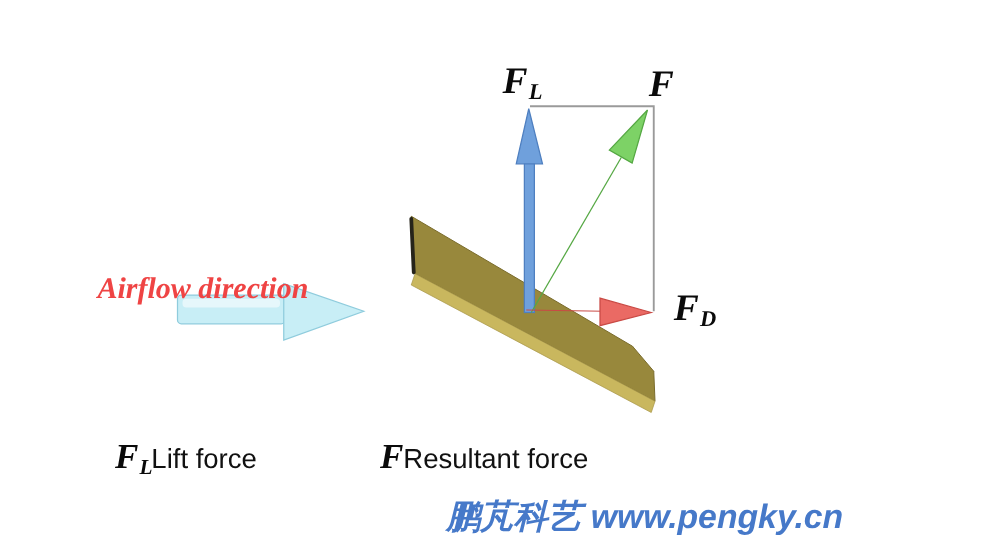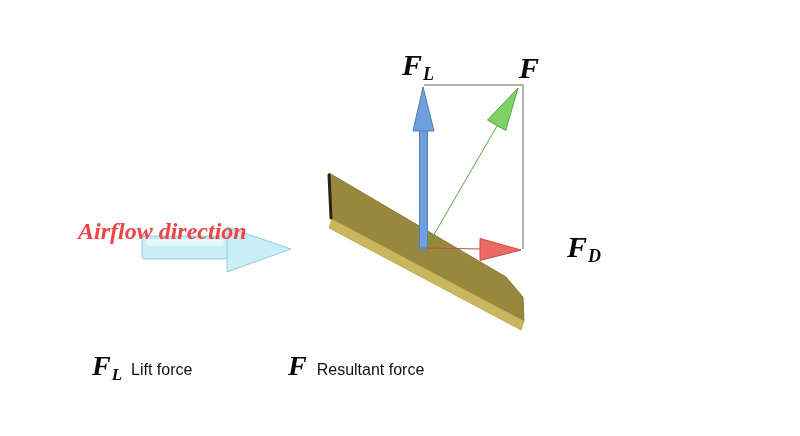--- a/index.html
+++ b/index.html
@@ -40,21 +40,21 @@
     font-size:18px;line-height:1;
     position:relative;top:5px;left:1px;
   }
   .legend-item{
     position:absolute;top:352px;white-space:nowrap;color:#0a0a0a;
   }
   .legend-item .sym{font-size:28px;}
   .legend-item .sub{font-size:17px;}
   .legend-text{
     font-family:"Liberation Sans",sans-serif;
-    font-size:16px;color:#111111;margin-left:10px;
+    font-size:22px;color:#111111;margin-left:0;
   }
   .watermark{
     position:absolute;left:357px;top:395px;
     font-family:"Liberation Sans",sans-serif;
     font-weight:bold;font-style:italic;
     font-size:27px;color:#4679c9;white-space:nowrap;
   }
 </style>
 </head>
 <body>
@@ -94,25 +94,26 @@
   </svg>
 
   <div class="airflow-label">Airflow direction</div>
 
   <div class="vec-label" style="left:402px;top:50px;">
     <span class="sym">F</span><span class="sub">L</span>
   </div>
   <div class="vec-label" style="left:519px;top:53px;">
     <span class="sym">F</span><span class="sub"></span>
   </div>
-  <div class="vec-label" style="left:539px;top:232px;margin-left:28px;">
+  <div class="vec-label" style="left:539px;top:232px;">
     <span class="sym">F</span><span class="sub">D</span>
   </div>
 
   <div class="legend-item" style="left:92px;">
     <span class="sym">F</span><span class="sub">L</span><span class="legend-text">Lift force</span>
   </div>
-  <div class="legend-item" style="left:288px;">
+  <div class="legend-item" style="left:304px;">
     <span class="sym">F</span><span class="sub"></span><span class="legend-text">Resultant force</span>
   </div>
 
+  <div class="watermark">鹏芃科艺 www.pengky.cn</div>
 
 </div>
 
 </body></html>

